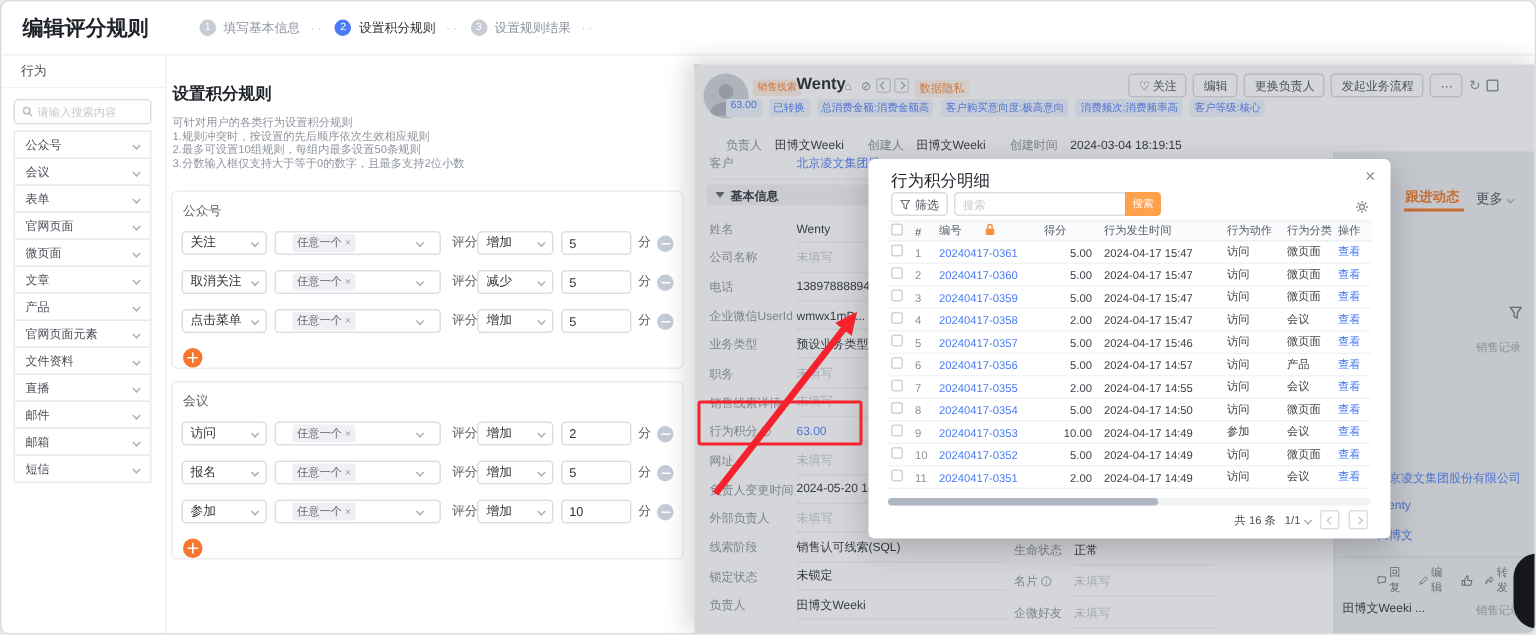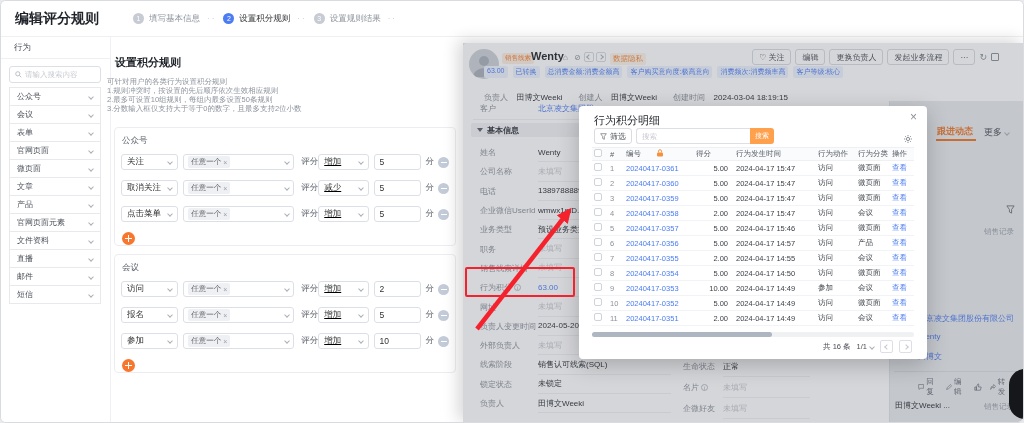--- a/index.html
+++ b/index.html
@@ -30,39 +30,39 @@
   .search-box input::placeholder{color:#c6cad0;}
   .side-list{position:absolute;left:8px;top:29px;width:92px;}
   .side-item{height:19px;border:1px solid #e7e9ec;margin-top:-1px;background:#fff;display:flex;
              align-items:center;justify-content:space-between;padding:0 7px;cursor:pointer;}
   .side-item span{font-size:8px;color:#4a4f57;}
   .chev{width:4px;height:4px;border-right:1px solid #aab0b8;border-bottom:1px solid #aab0b8;
         display:inline-block;transform:rotate(45deg);flex:none;}
   .chev-l{transform:rotate(135deg);} .chev-r{transform:rotate(-45deg);}
 
   .panel-title{position:absolute;left:114px;top:54px;font-size:11px;font-weight:bold;color:#1f2329;}
-  .panel-desc{position:absolute;left:106px;top:76px;}
+  .panel-desc{position:absolute;left:114px;top:76px;}
   .panel-desc div{font-size:7.5px;color:#8f959e;line-height:9px;}
   .groups{position:absolute;left:113px;top:126px;width:342px;}
   .rule-group{border:1px solid #ebedf0;border-radius:4px;background:#fff;height:119px;
               margin-bottom:8px;padding:6px 6px 0 6px;}
   .group-name{font-size:8.5px;color:#5a6068;margin:1px 0 7px 1px;}
   .rule-row{display:flex;align-items:center;height:16px;margin-bottom:10px;}
   .sel{display:flex;align-items:center;justify-content:space-between;border:1px solid #dcdfe6;
        border-radius:3px;height:16px;padding:0 5px;background:#fff;cursor:pointer;}
   .sel span{font-size:8.5px;color:#303133;}
   .sel-action{width:58px;}
   .box-target{width:113px;margin-left:5px;display:flex;align-items:center;justify-content:space-between;
-              border:1px solid #dcdfe6;border-radius:3px;height:16px;padding:0 4px;background:#fff;}
+              border:1px solid #dcdfe6;border-radius:3px;height:16px;padding:0 11px;background:#fff;}
   .tag{background:#eef0f4;border-radius:2px;font-size:7.5px;color:#606266;padding:1px 3px;
        display:flex;align-items:center;gap:2px;}
   .tag .x{color:#9aa1a9;font-size:7px;cursor:pointer;}
   .lbl-inline{font-size:8.5px;color:#5a6068;}
   .lbl-score{margin-left:7px;width:17px;flex:none;}
-  .sel-op{width:51px;text-decoration:underline;}
+  .sel-op{width:51px;}
   .num{border:1px solid #dcdfe6;border-radius:3px;height:16px;width:47px;font-size:8.5px;color:#303133;
        padding:0 5px;margin-left:5px;outline:none;}
   .lbl-unit{margin-left:5px;}
   .btn-minus{width:11px;height:11px;border-radius:50%;background:#c3cbd8;margin-left:4px;position:relative;
              cursor:pointer;flex:none;}
   .btn-minus::after{content:"";position:absolute;left:2.5px;top:5px;width:6px;height:1.2px;background:#fff;}
   .btn-plus{width:13px;height:13px;border-radius:50%;background:#f7772e;position:relative;cursor:pointer;
             margin:2px 0 0 1px;}
   .btn-plus::before{content:"";position:absolute;left:3px;top:6px;width:7px;height:1.4px;background:#fff;}
   .btn-plus::after{content:"";position:absolute;left:5.8px;top:3.2px;width:1.4px;height:7px;background:#fff;}
@@ -94,21 +94,21 @@
             padding-bottom:5px;}
   .cust-row .f-label{width:58px;font-size:8px;color:#8b919a;}
   .link{color:#4b7cf3 !important;cursor:pointer;}
   .sec-bar{position:absolute;left:8px;top:80px;width:412px;height:14px;background:#f0f2f4;border-radius:2px;
            display:flex;align-items:center;gap:4px;padding:0 6px;}
   .tri-down{width:0;height:0;border-left:3px solid transparent;border-right:3px solid transparent;
             border-top:4px solid #5a6068;}
   .sec-bar span{font-size:8px;color:#2b2f36;font-weight:bold;}
   .fields-l{position:absolute;left:10px;top:100px;width:198px;}
   .f-row{display:flex;align-items:center;height:19.3px;}
-  .f-label{width:58px;flex:none;font-size:8px;color:#8b919a;display:flex;align-items:center;gap:2px;margin-left:7px;}
+  .f-label{width:58px;flex:none;font-size:8px;color:#8b919a;display:flex;align-items:center;gap:2px;}
   .f-value{flex:1;font-size:8px;color:#2b2f36;border-bottom:1px solid #f0f1f3;height:100%;
            display:flex;align-items:center;white-space:nowrap;overflow:hidden;}
   .f-value.muted{color:#c3c7cd;}
   .info-ic{width:7px;height:7px;border:1px solid #b6bcc4;border-radius:50%;font-size:5px;color:#9aa1a9;
            display:inline-flex;align-items:center;justify-content:center;flex:none;}
   .fields-r{position:absolute;left:213px;top:313px;width:134px;}
   .fields-r .f-row{height:21px;}
   .fields-r .f-label{width:40px;}
 
   .side-panel{position:absolute;left:426px;top:58px;width:136px;height:366px;background:#e9ebee;
@@ -259,20 +259,24 @@
         <div class="side-item">
           <span>直播</span>
           <i class="chev"></i>
         </div>
 
         <div class="side-item">
           <span>邮件</span>
           <i class="chev"></i>
         </div>
 
+        <div class="side-item">
+          <span>邮箱</span>
+          <i class="chev"></i>
+        </div>
 
         <div class="side-item">
           <span>短信</span>
           <i class="chev"></i>
         </div>
       </div>
   </div>
 
   <div class="panel-title">设置积分规则</div>
   <div class="panel-desc">

